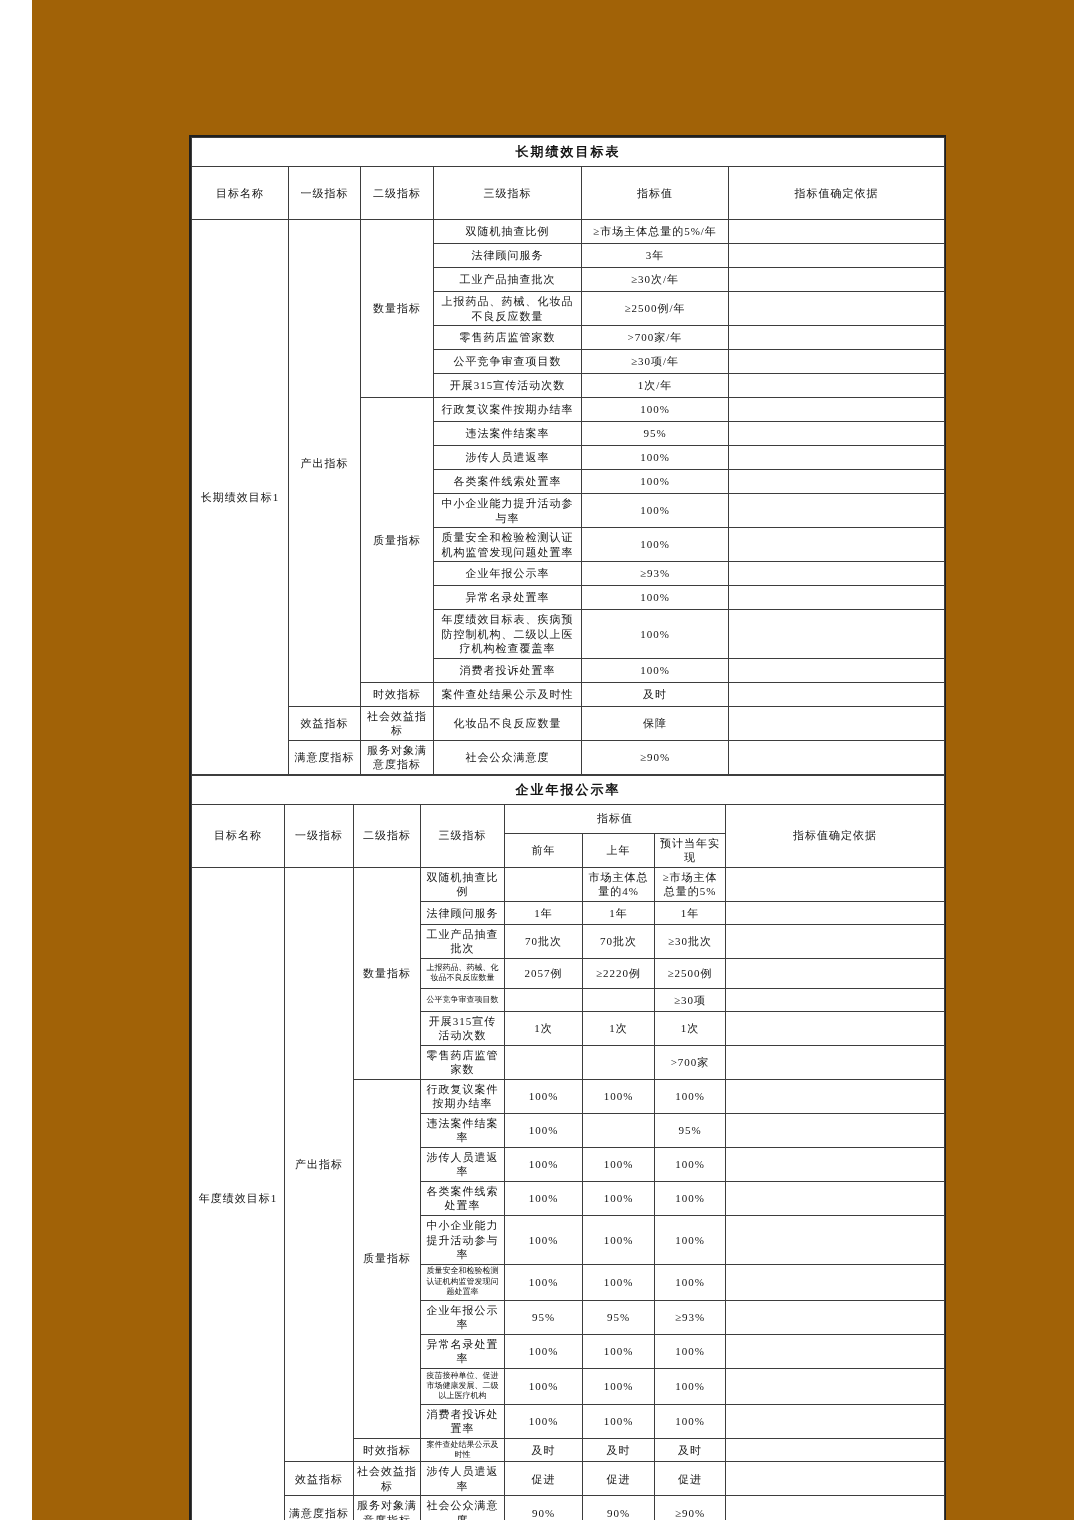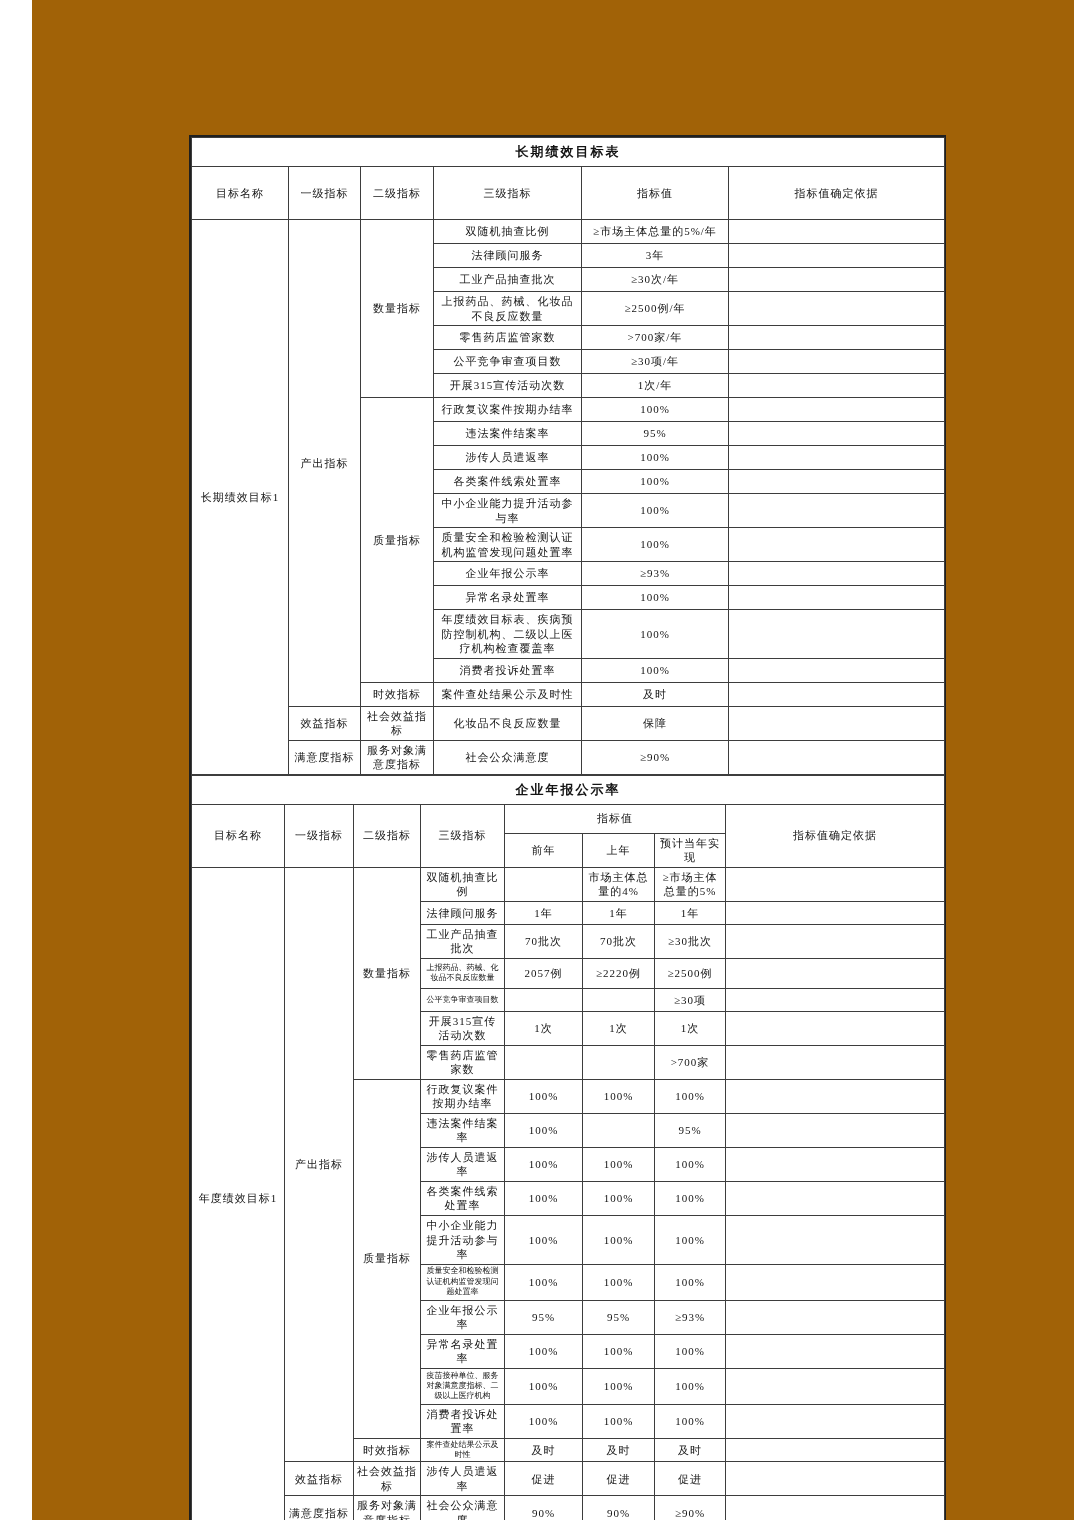--- a/index.html
+++ b/index.html
@@ -307,21 +307,21 @@
           <td></td>
         </tr>
         <tr class="ah2">
           <td>异常名录处置率</td>
           <td>100%</td>
           <td>100%</td>
           <td>100%</td>
           <td></td>
         </tr>
         <tr class="ah3">
-          <td class="sm">疫苗接种单位、服务对象满意度指标、二级以上医疗机构</td>
+          <td class="sm">疫苗接种单位、促进市场健康发展、二级以上医疗机构</td>
           <td>100%</td>
           <td>100%</td>
           <td>100%</td>
           <td></td>
         </tr>
         <tr class="ah2">
           <td>消费者投诉处置率</td>
           <td>100%</td>
           <td>100%</td>
           <td>100%</td>

